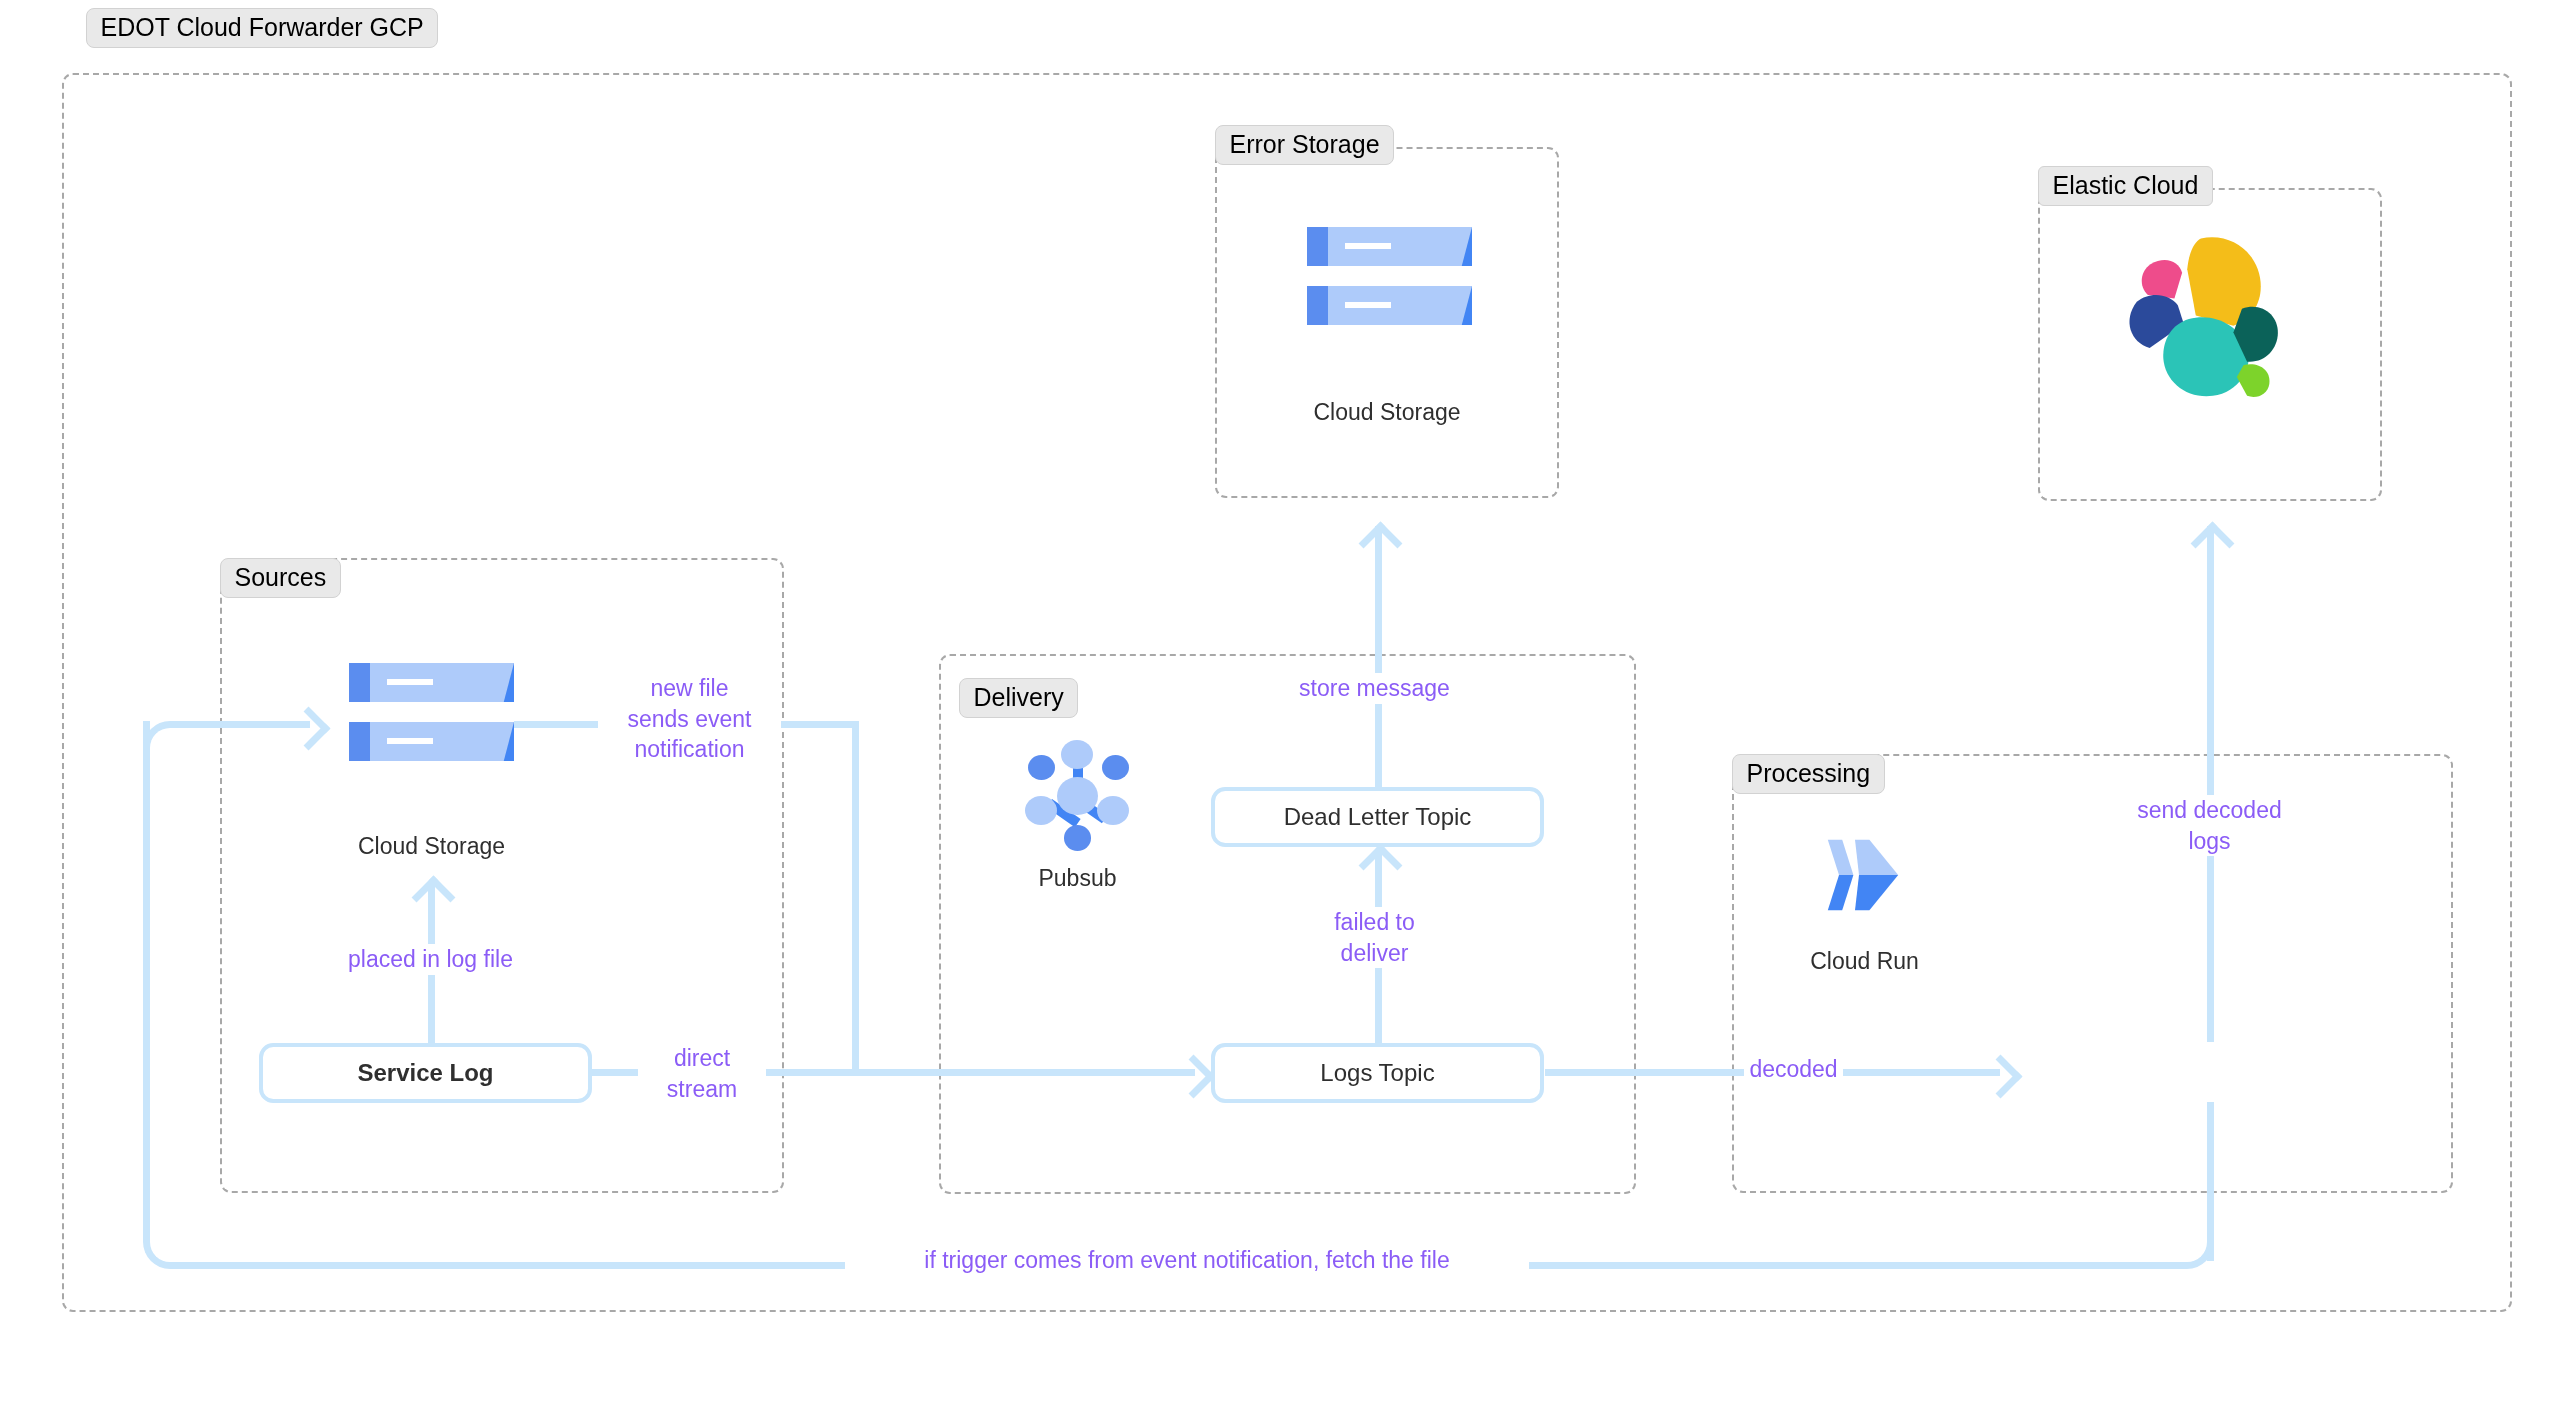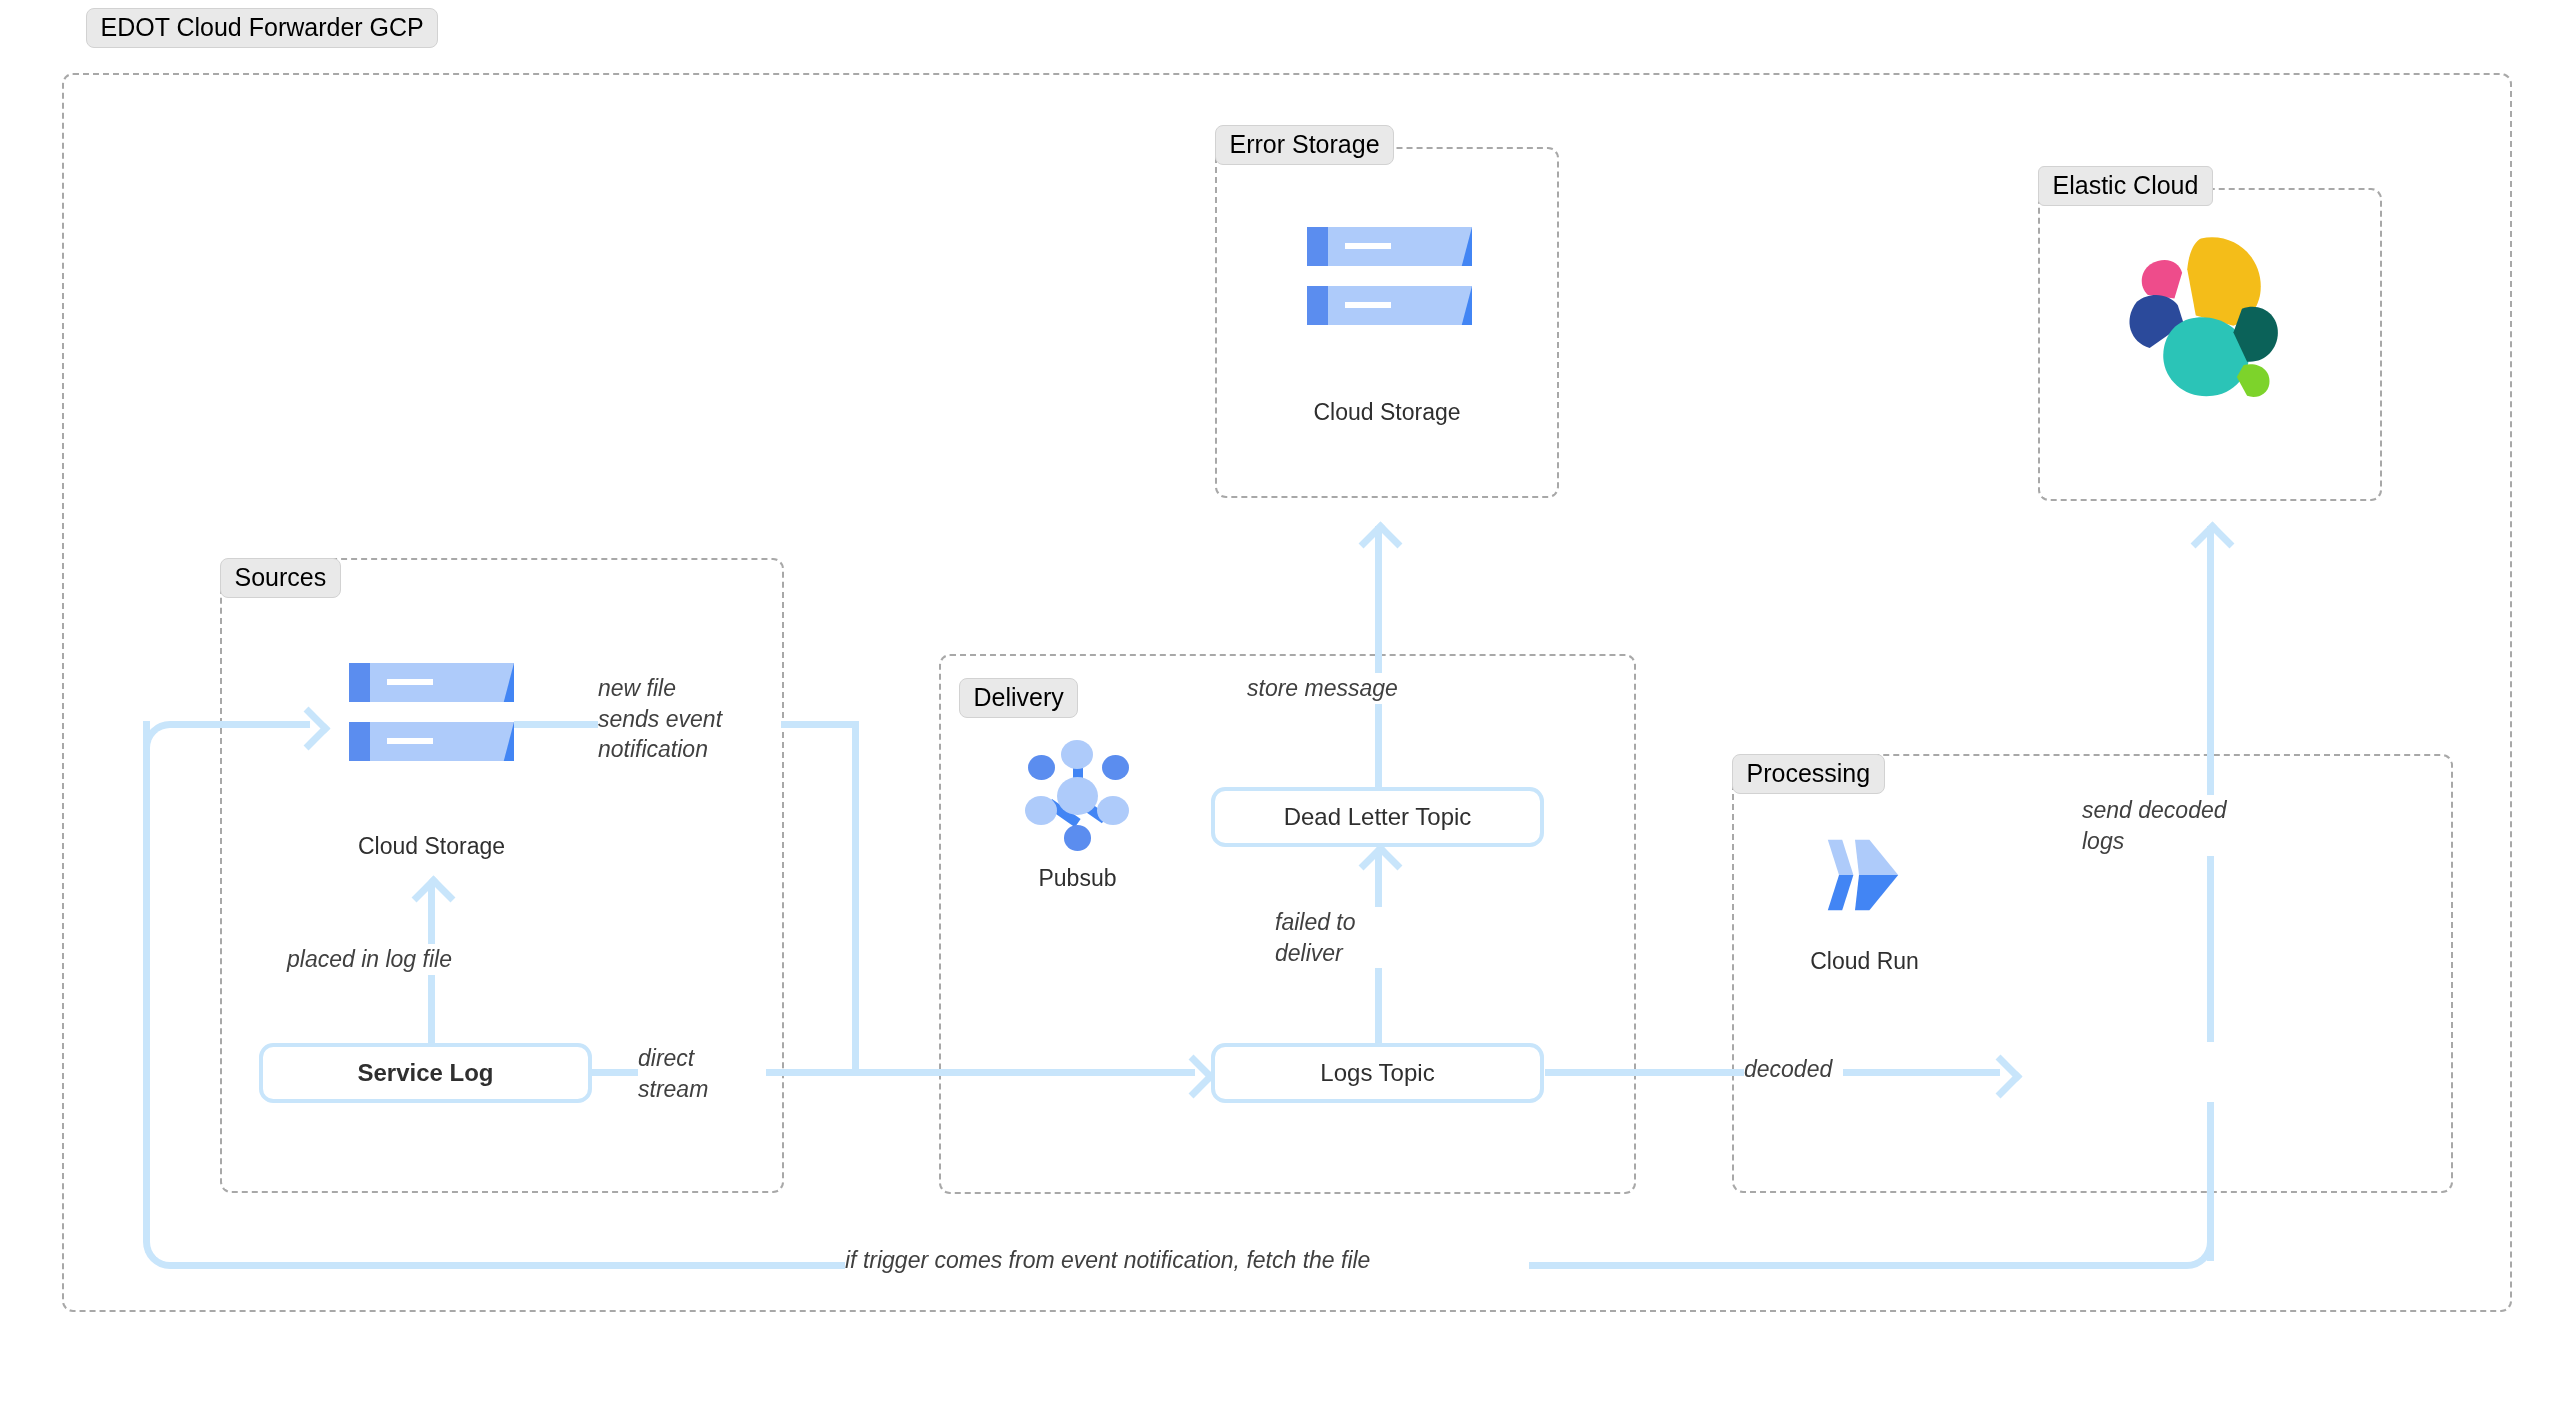--- a/index.html
+++ b/index.html
@@ -81,27 +81,27 @@
     border-right: 7.2px solid #c8e5fb;
     border-top: 7.2px solid #c8e5fb;
     z-index: 7;
   }
   .arrow.right { transform: rotate(45deg); }
   .arrow.up    { transform: rotate(-45deg); }
 
   
   .edge-label {
     position: absolute;
-    color: #404040;
+    color: #8b5cf6;
     font-size: 23px;
     line-height: 1.33;
+    text-align: center;
     background: #ffffff;
     z-index: 10;
     white-space: pre-line;
-    font-style: italic;
   }
 
   
   .icon-caption {
     position: absolute;
     color: #2f2f2f;
     font-size: 23px;
     text-align: center;
     z-index: 14;
     white-space: nowrap;

